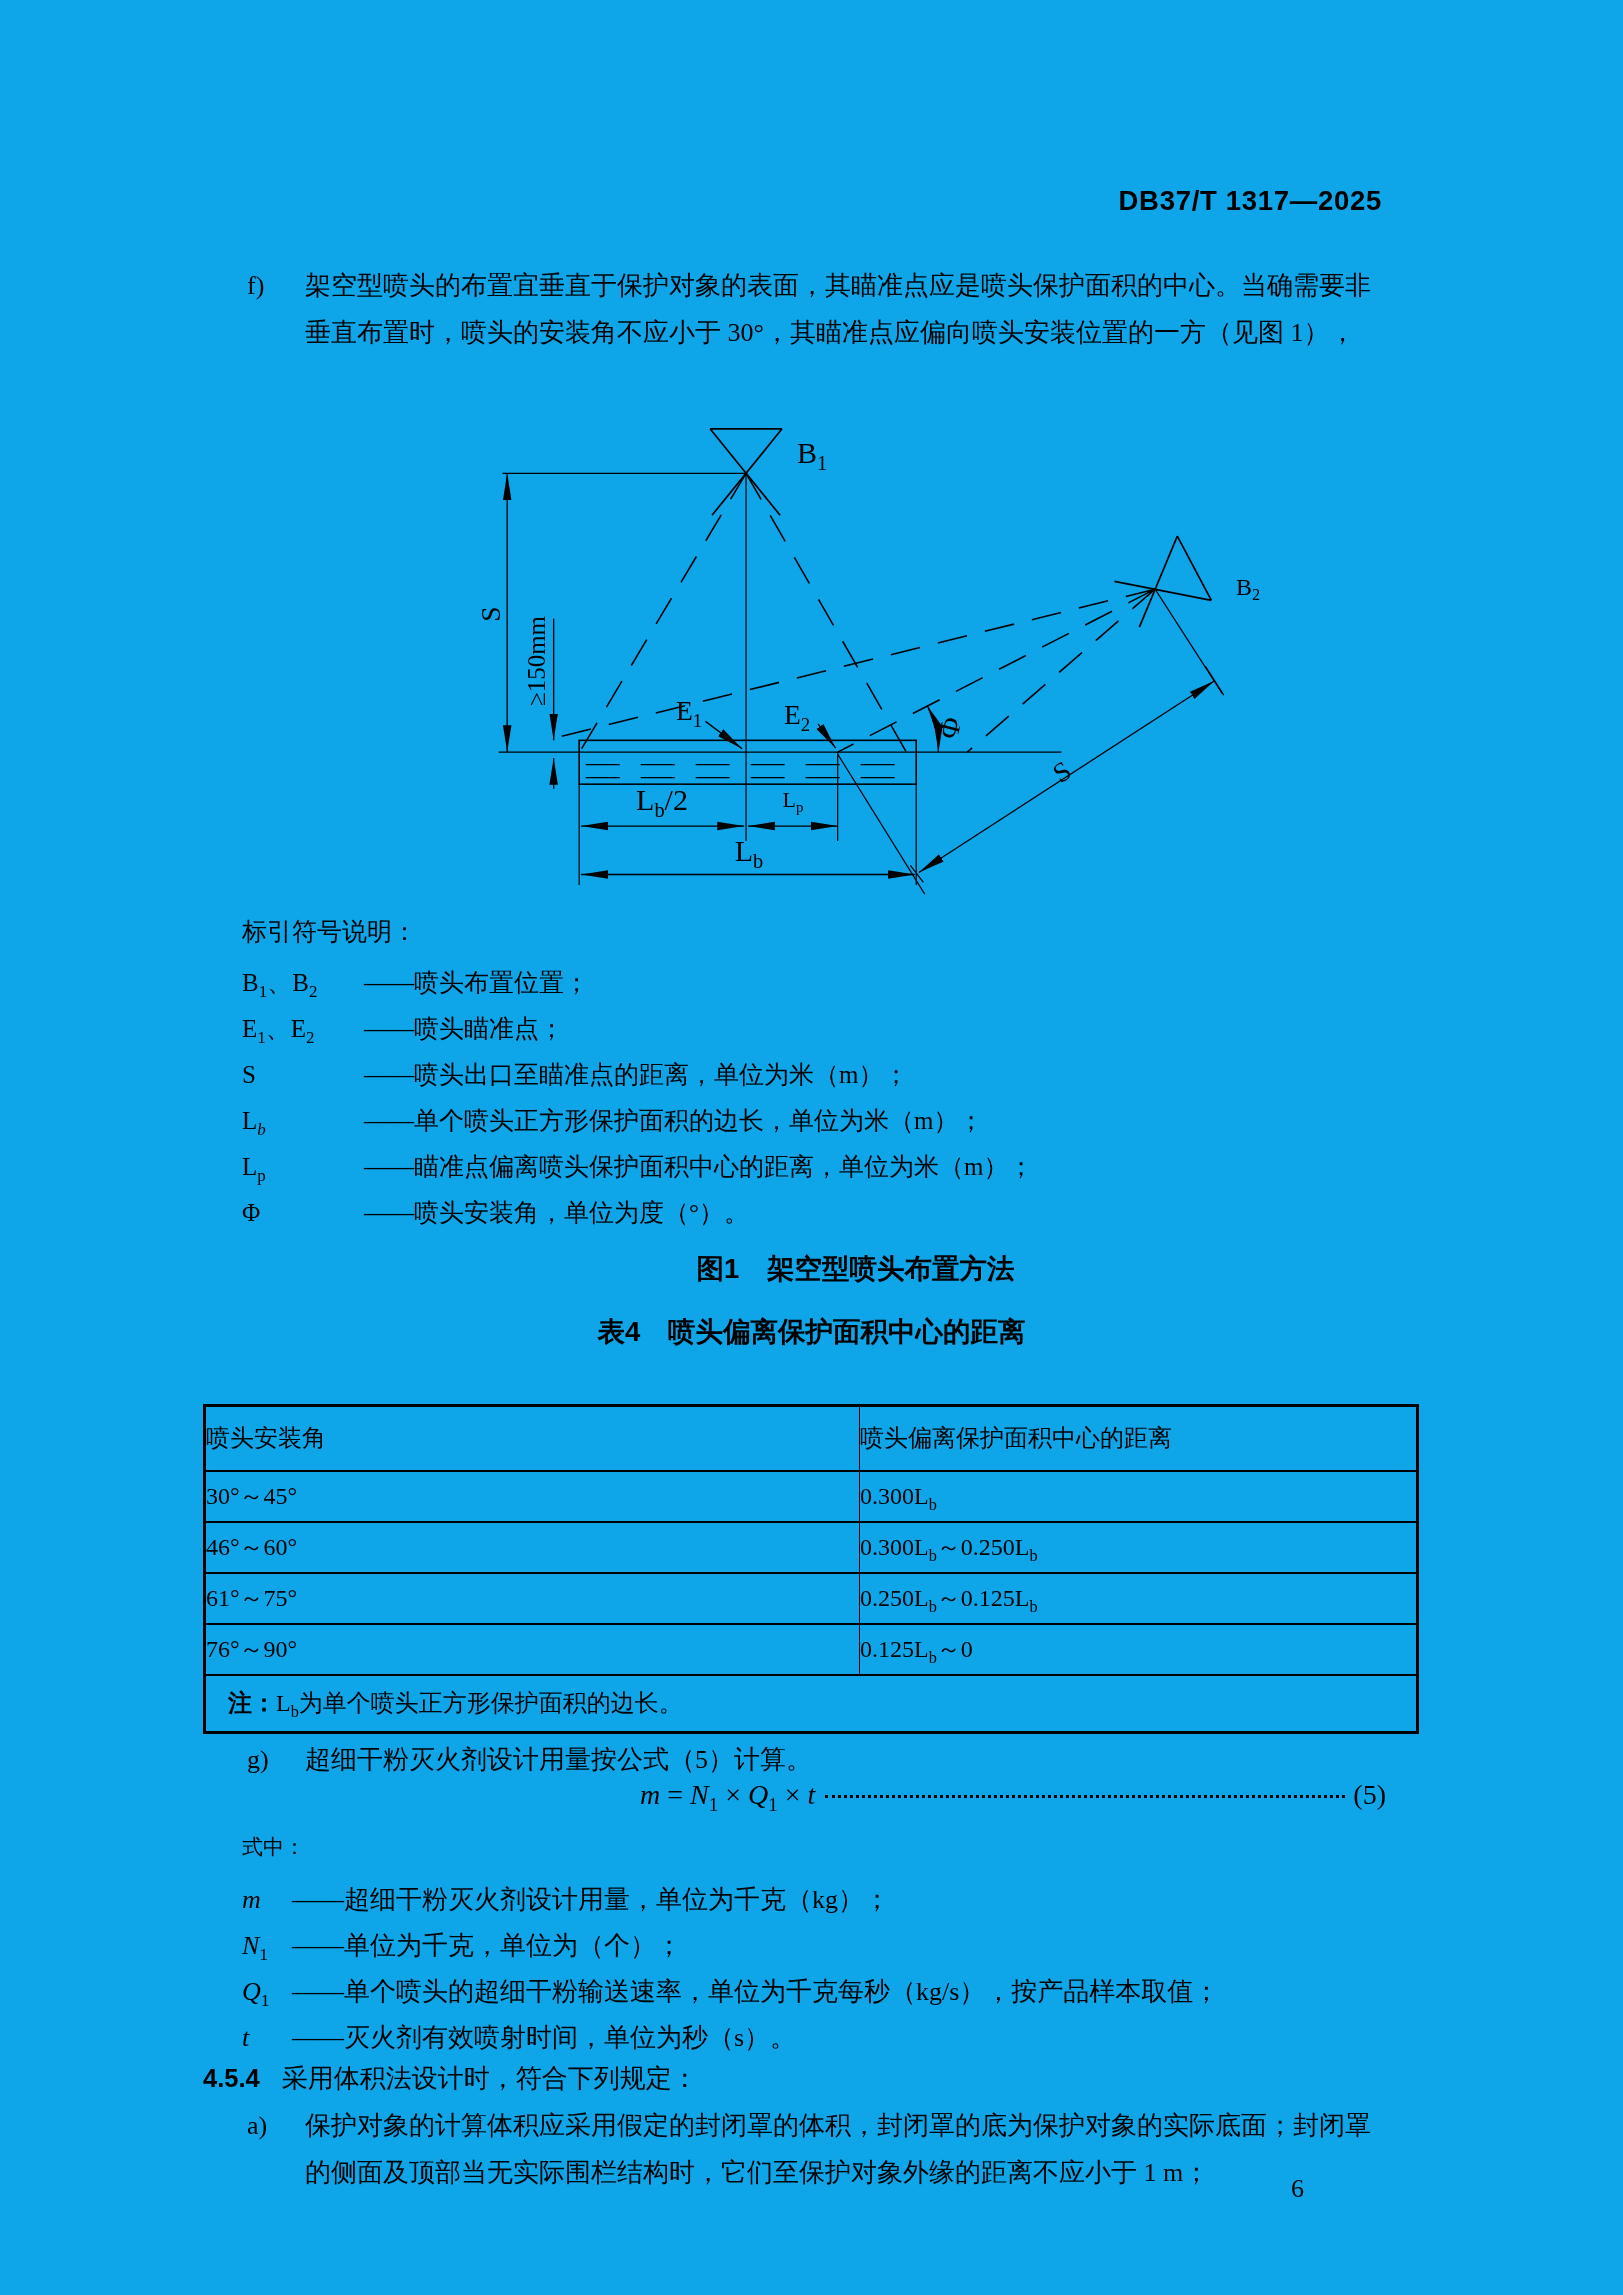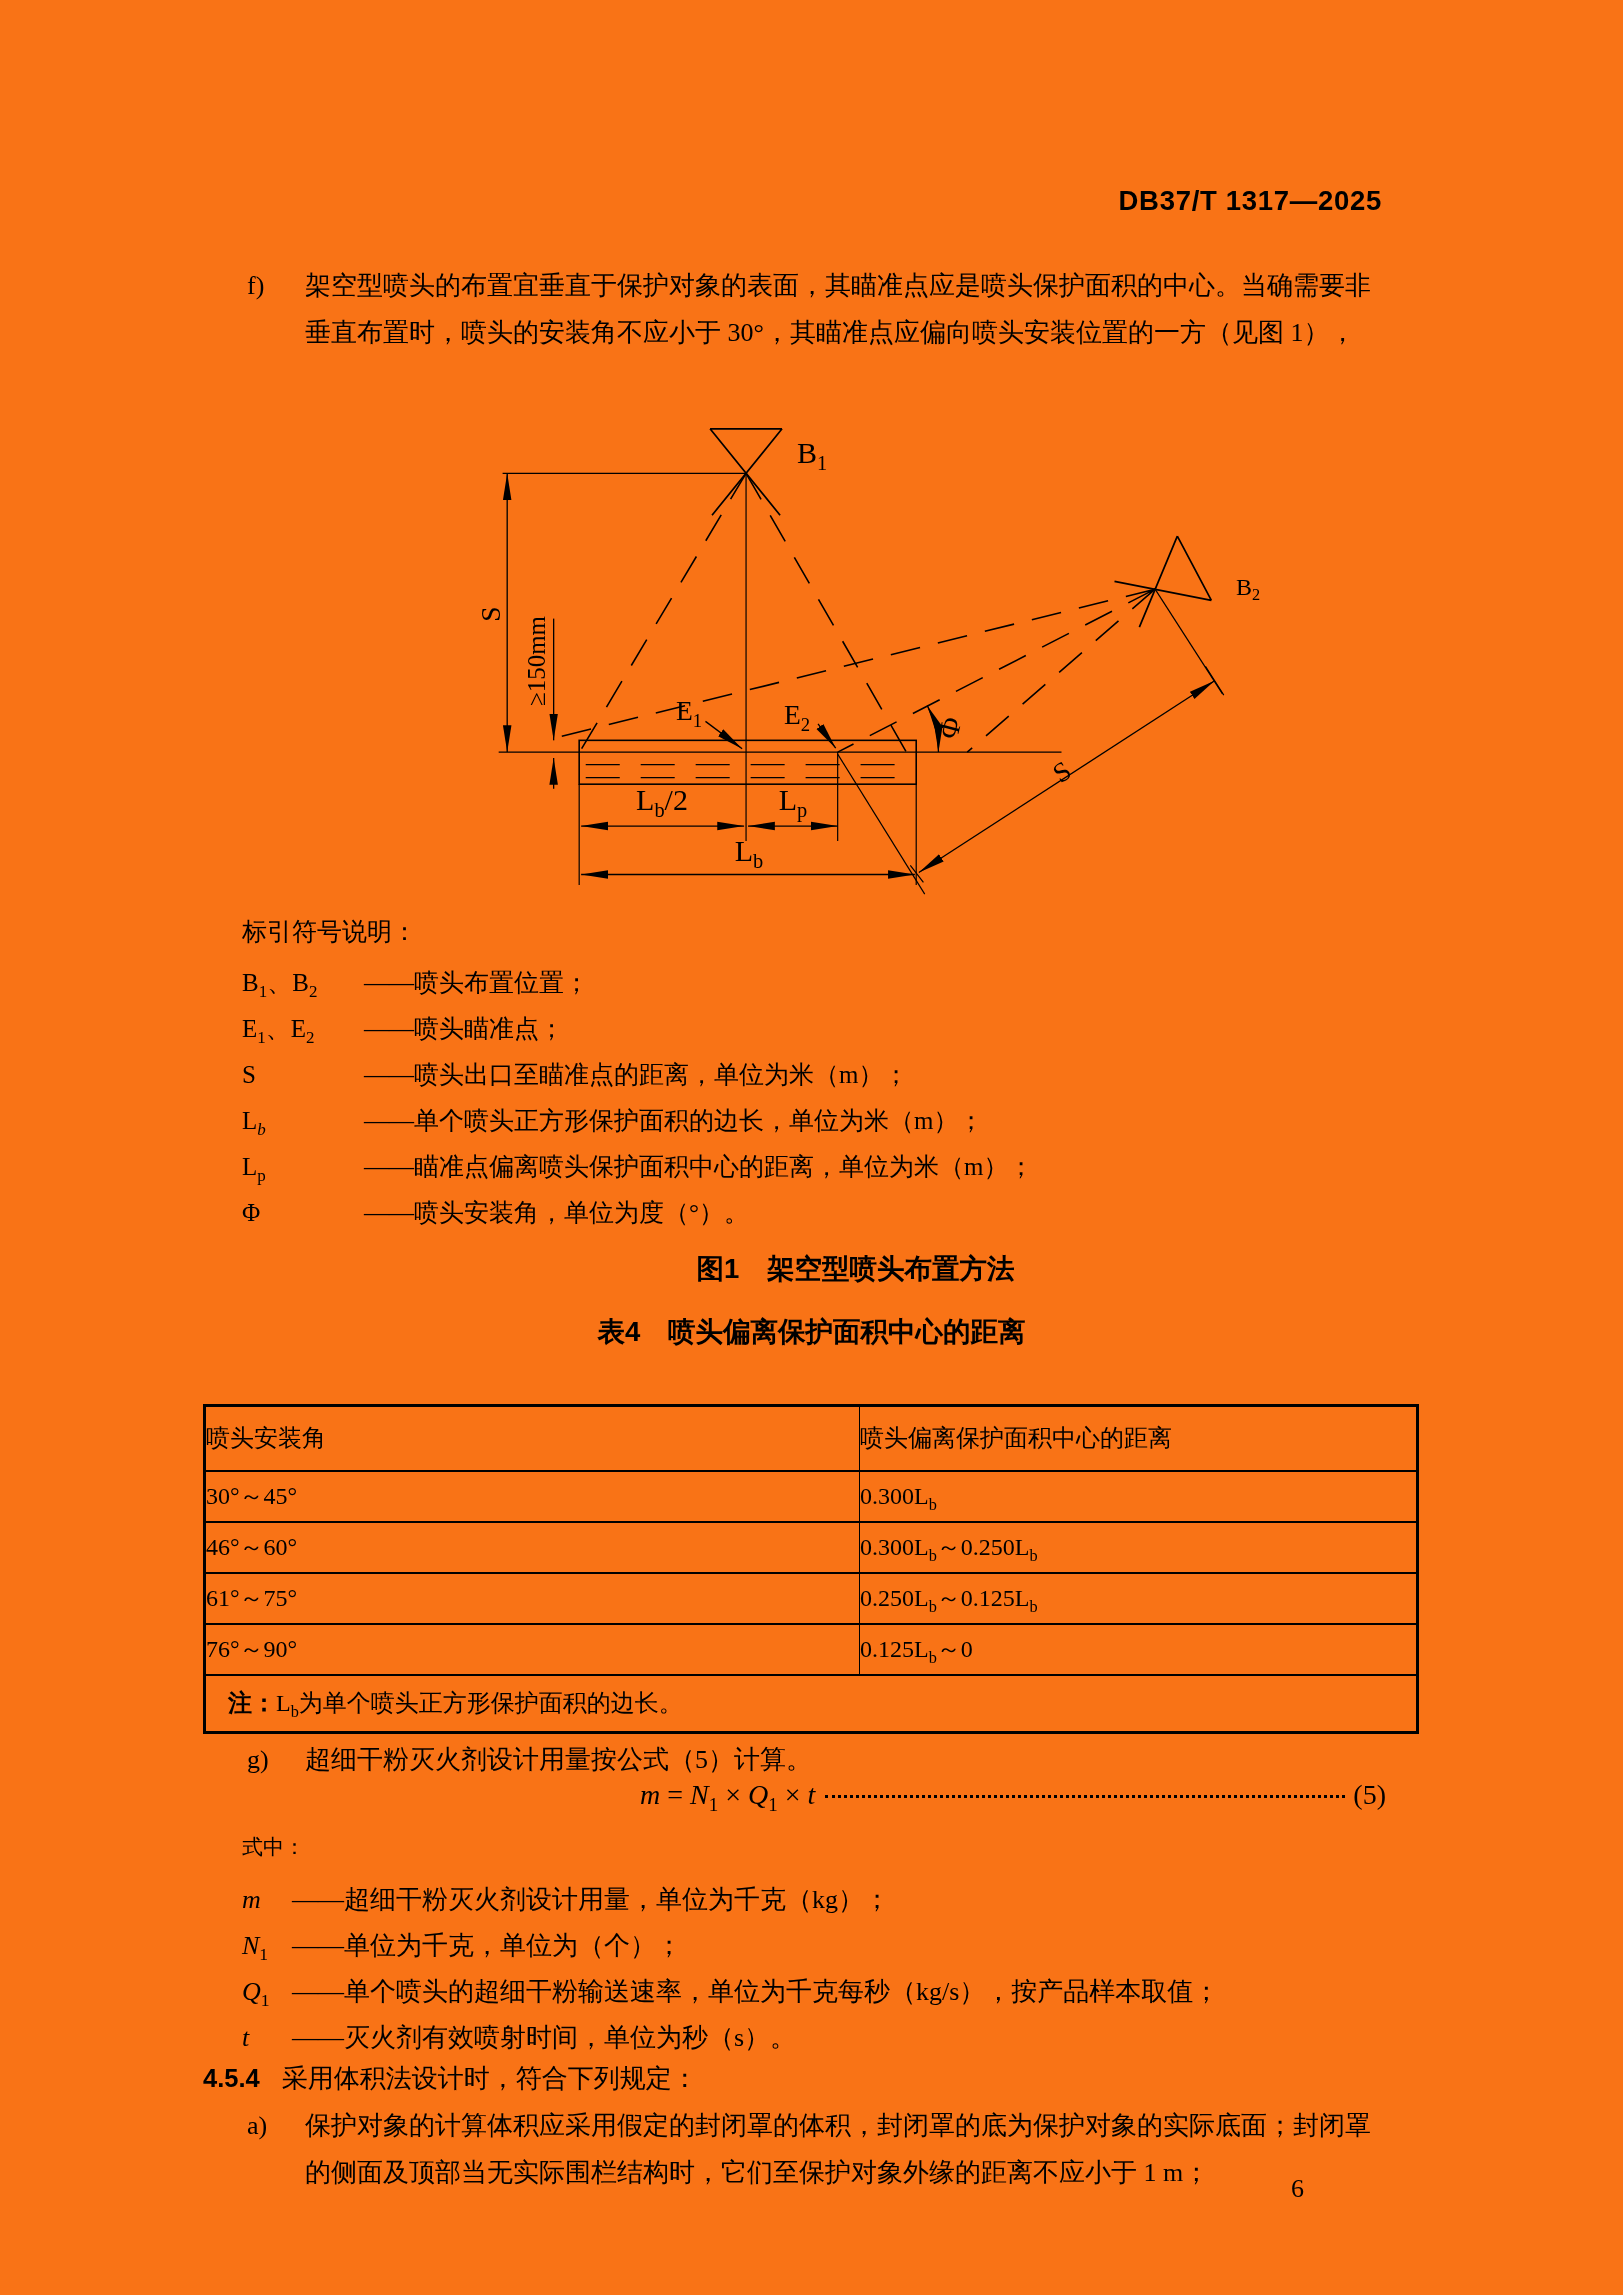--- a/index.html
+++ b/index.html
@@ -1,17 +1,17 @@
 <!DOCTYPE html>
 <html style="font-size:10.5px"><head>
 <meta charset="utf-8">
 <style>
   html,body{margin:0;padding:0;background:#e8e8e8;}
   .page{
-    position:relative; width:1623px; height:2295px; background:#f97316;
+    position:relative; width:1623px; height:2295px; background:#0ea5e9;
     font-family:"Liberation Serif","DejaVu Serif",serif; color:#000;
     overflow:hidden; margin:0 auto;
   }
   .abs{position:absolute;}
   .sans{font-family:"Liberation Sans","DejaVu Sans",sans-serif;}
   .bd{font-weight:bold;}
   .it{font-style:italic;}
   sub{font-size:0.68em; line-height:0;}
   
   .doc-num{top:185px; right:241px; font-size:27.5px; font-weight:bold;
@@ -120,21 +120,21 @@
     
     <div class="abs dlabel" style="left:812px; top:453px; font-size:30px;"><span>B</span><sub>1</sub></div>
     <div class="abs dlabel" style="left:1248px; top:587px; font-size:24px;"><span>B</span><sub>2</sub></div>
     <div class="abs dlabel" style="left:689px; top:711px;"><span>E</span><sub>1</sub></div>
     <div class="abs dlabel" style="left:797px; top:715px;"><span>E</span><sub>2</sub></div>
     <div class="abs dlabel" style="left:491px; top:614px; transform:translate(-50%,-50%) rotate(-90deg);">S</div>
     <div class="abs dlabel" style="left:537px; top:661px; font-size:25px; transform:translate(-50%,-50%) rotate(-90deg);">≥150mm</div>
     <div class="abs dlabel" style="left:950px; top:728px; font-size:29px; transform:translate(-50%,-50%) rotate(-76deg);">Φ</div>
     <div class="abs dlabel" style="left:1062px; top:772px; transform:translate(-50%,-50%) rotate(-33deg);">S</div>
     <div class="abs dlabel" style="left:662px; top:800px; font-size:30px;"><span>L</span><sub>b</sub><span>/2</span></div>
-    <div class="abs dlabel" style="left:793px; top:800px; font-size:30px;"><span>L</span><sub>p</sub></div>
+    <div class="abs dlabel" style="left:793px; top:800px; font-size:22px;"><span>L</span><sub>p</sub></div>
     <div class="abs dlabel" style="left:749px; top:851px; font-size:30px;"><span>L</span><sub>b</sub></div>
   </div>
 
   <div class="abs" style="left:242px; top:915px; font-size:25px;">标引符号说明：</div>
   <div class="abs legend" style="top:960px;">
     <div class="legend-row"><span class="sym"><span>B</span><sub>1</sub><span>、B</span><sub>2</sub></span><span>——喷头布置位置；</span></div>
     <div class="legend-row"><span class="sym"><span>E</span><sub>1</sub><span>、E</span><sub>2</sub></span><span>——喷头瞄准点；</span></div>
     <div class="legend-row"><span class="sym"><span>S</span></span><span>——喷头出口至瞄准点的距离，单位为米（m）；</span></div>
     <div class="legend-row"><span class="sym"><span>L</span><sub class="it">b</sub></span><span>——单个喷头正方形保护面积的边长，单位为米（m）；</span></div>
     <div class="legend-row"><span class="sym"><span>L</span><sub>p</sub></span><span>——瞄准点偏离喷头保护面积中心的距离，单位为米（m）；</span></div>

